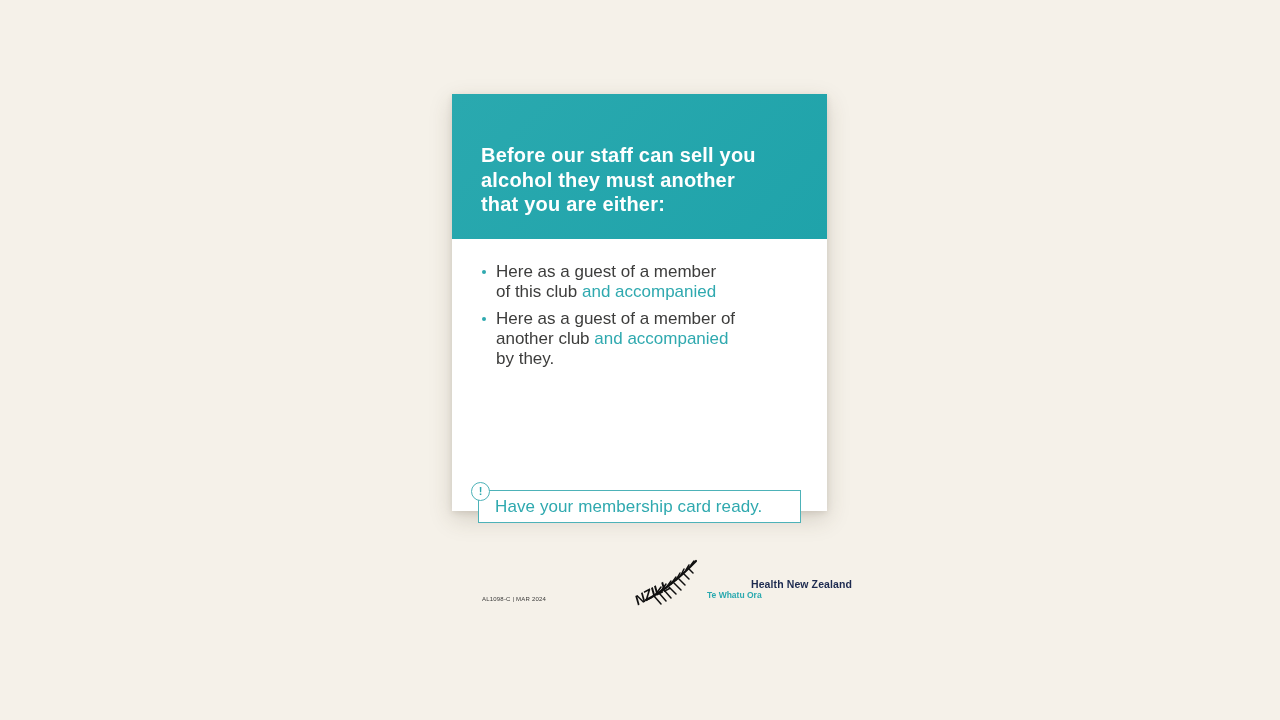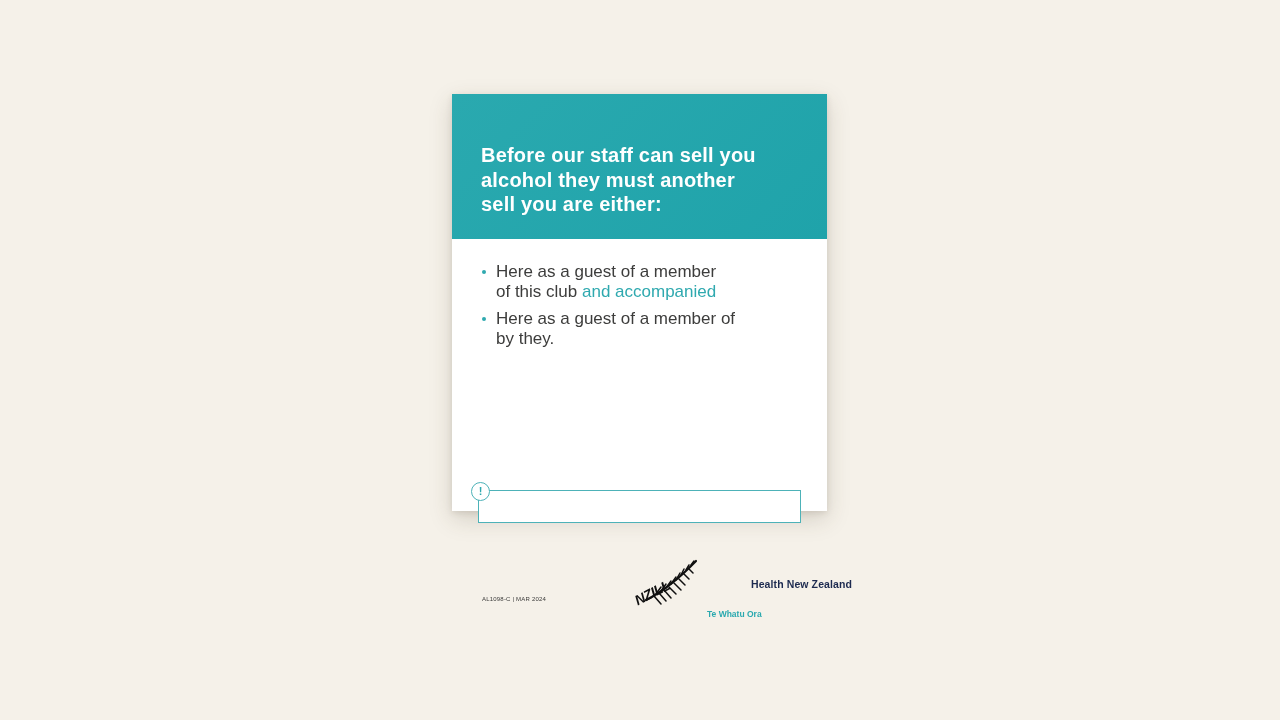--- a/index.html
+++ b/index.html
@@ -57,52 +57,54 @@
     font-size:6px; color:#3a3a39; letter-spacing:.2px;
   }
   .fern-logo { position:absolute; left:182px; top:462px; width:72px; height:52px; }
   .org-logo { position:absolute; left:255px; top:484px; }
   .org-name {
     font-size:10.5px; font-weight:700; color:#1c2a4f; letter-spacing:.1px;
     white-space:nowrap;
     padding-left:44px;
   }
   .org-subname {
-    font-size:8.5px; font-weight:700; color:#2aa9af; margin-top:19px;
+    font-size:8.5px; font-weight:700; color:#2aa9af; margin-top:0;
     white-space:nowrap;
   }
 </style>
 </head>
 <body>
 
 <div class="poster">
 
   <div class="poster-header">
     <div class="header-title">
       <div>Before our staff can sell you</div>
       <div>alcohol they must another</div>
-      <div>sell you are either:</div>
+      <div>that you are either:</div>
     </div>
   </div>
 
   <ul class="bullet-list">
       <li class="bullet-item">
         <span class="dot"></span>
         <div><span>Here as a guest of a member</span></div>
         <div><span>of this club </span><span class="accent">and accompanied</span></div>
       </li>
       <li class="bullet-item">
         <span class="dot"></span>
         <div><span>Here as a guest of a member of</span></div>
+        <div><span>another club </span><span class="accent">and accompanied</span></div>
         <div><span>by they.</span></div>
       </li>
     </ul>
 
   <div class="notice-box">
     <div class="excl-icon">!</div>
+    <div class="notice-text">Have your membership card ready.</div>
   </div>
 
   <div class="footer-code">AL1098-C | MAR 2024</div>
 
   <svg class="fern-logo" viewBox="0 0 72 52">
     <g stroke="#101010" stroke-width="1.5" stroke-linecap="round" fill="none">
       <path d="M12 44 Q36 32 62 5" stroke-width="2.2"></path>
       <line x1="20" y1="40" x2="27" y2="48"></line>
       <line x1="25" y1="37" x2="32" y2="45"></line>
       <line x1="30" y1="34" x2="37" y2="42"></line>

